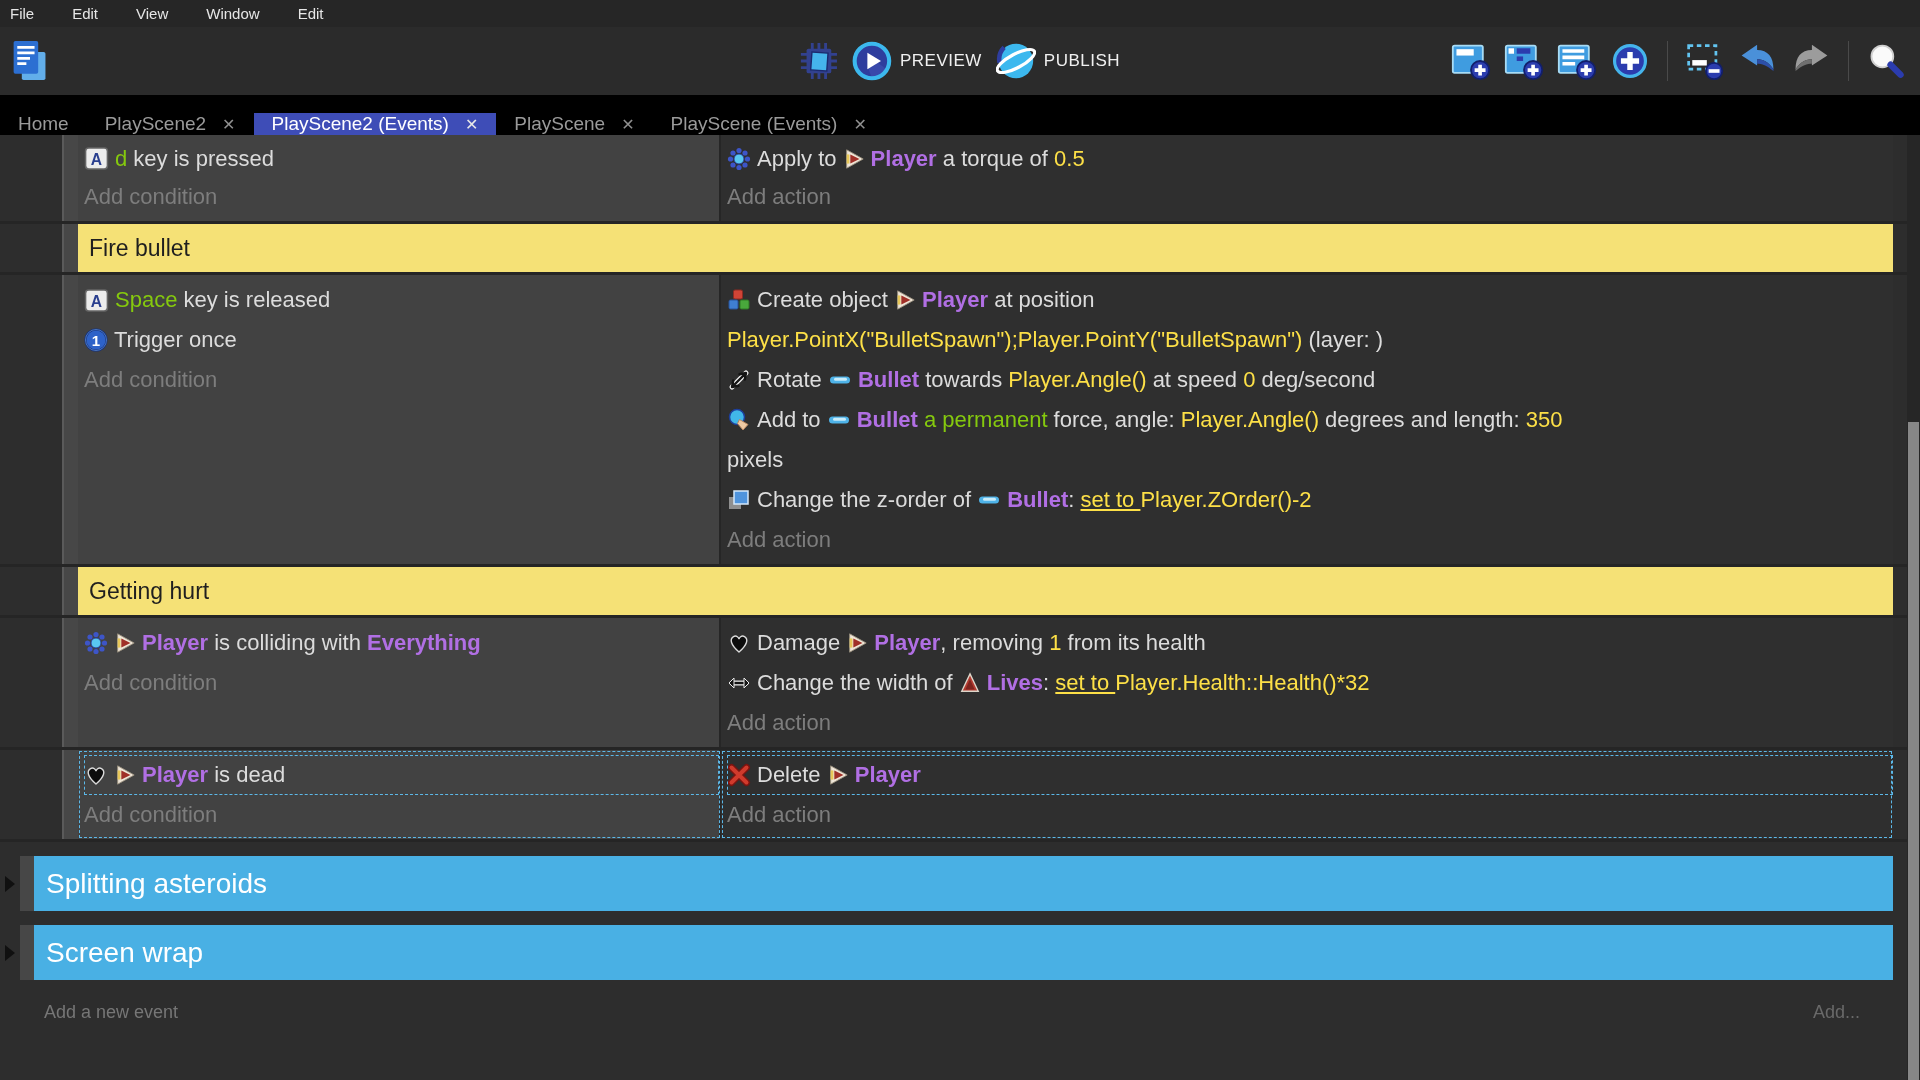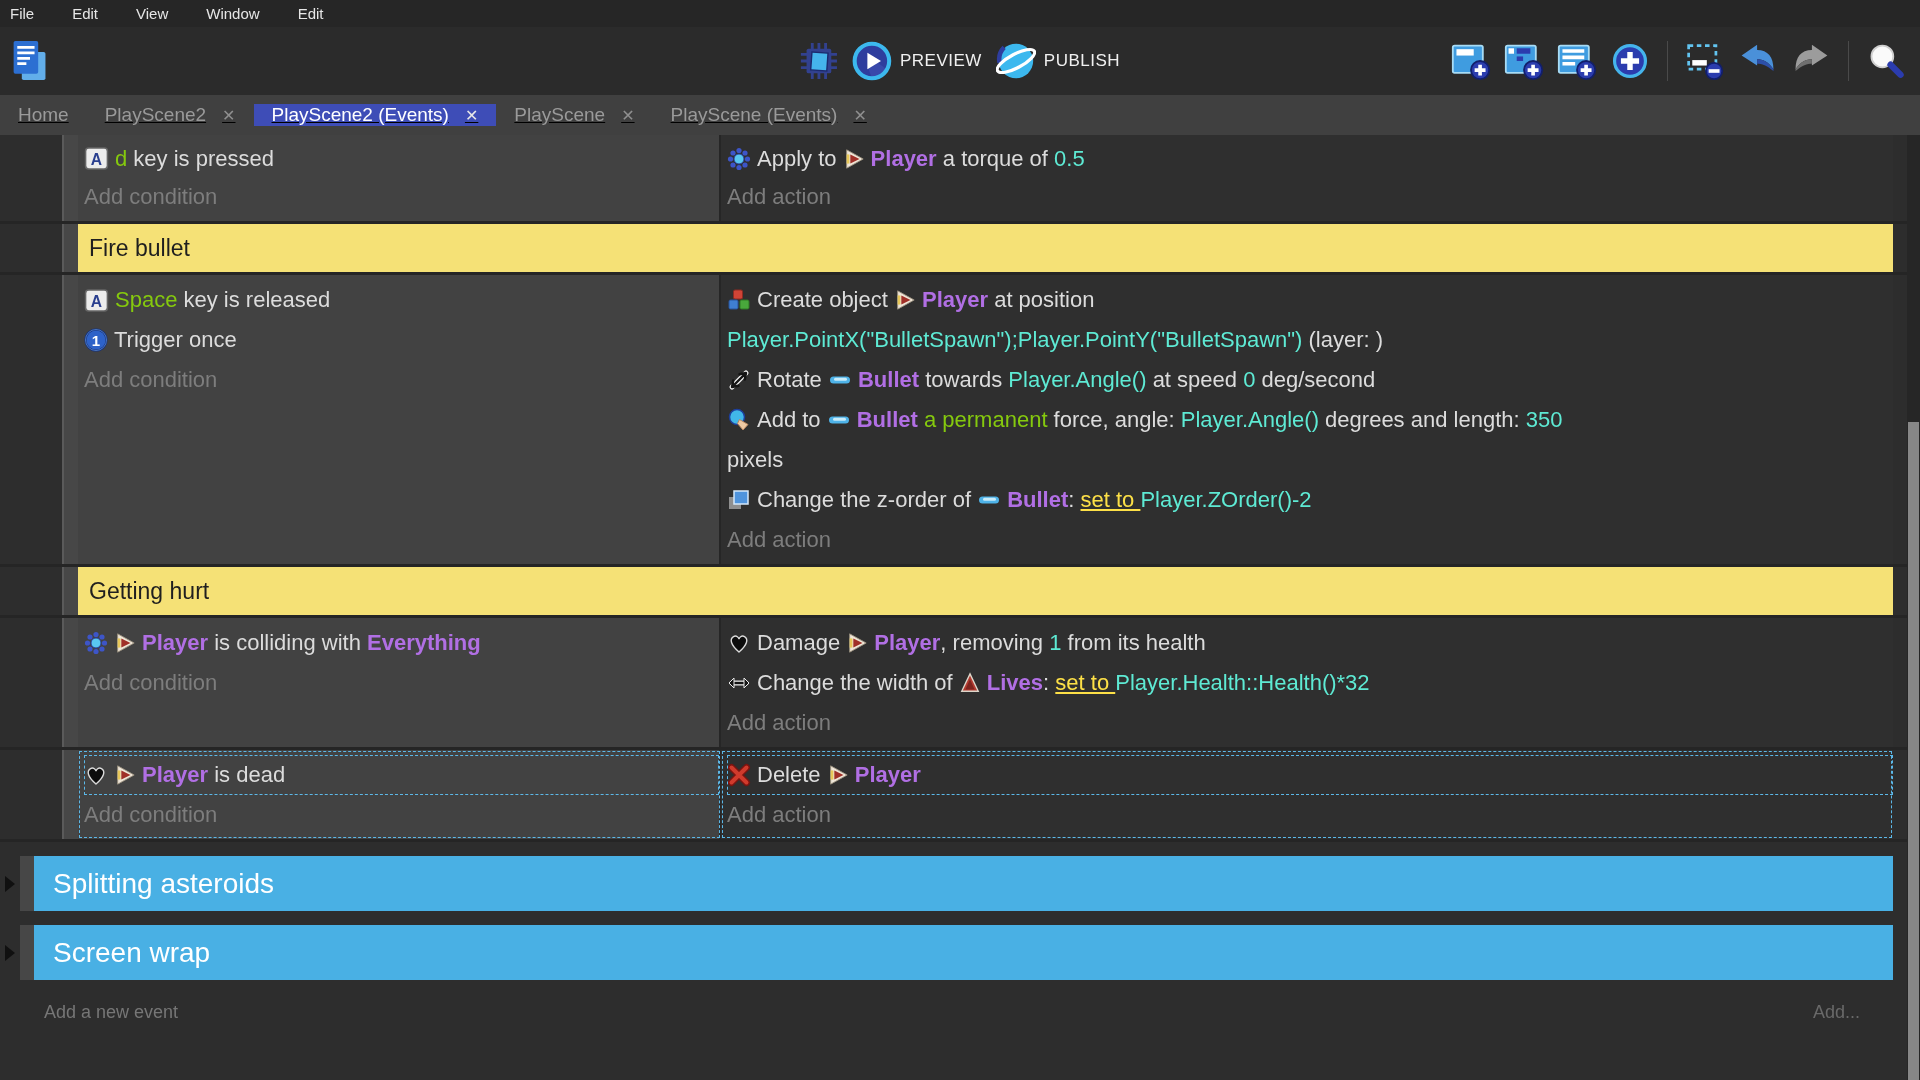--- a/index.html
+++ b/index.html
@@ -13,52 +13,52 @@
   .menu-item{color:#e6e6e6;font-size:15px;margin-right:22px;cursor:default;}
   
   .toolbar{height:68px;background:#2b2b2b;position:relative;}
   .logo{position:absolute;left:10px;top:11px;display:inline-flex;}
   .tb-center{position:absolute;left:50%;top:0;transform:translateX(-50%);height:68px;display:flex;align-items:center;gap:14px;}
   .tb-btn{display:flex;align-items:center;gap:8px;color:#f0f0f0;font-size:17px;letter-spacing:.5px;}
   .tb-right{position:absolute;right:14px;top:0;height:68px;display:flex;align-items:center;gap:13px;}
   .tb-divider{width:1px;height:40px;background:#4a4a4a;margin:0 4px;}
   .icon{display:inline-flex;align-items:center;justify-content:center;}
   
-  .tabbar{height:40px;background:#404040;display:flex;align-items:center;text-decoration:underline;}
+  .tabbar{height:40px;background:#000000;display:flex;align-items:flex-end;}
   .tab{display:flex;align-items:center;gap:16px;padding:0 18px;font-size:19px;color:#9a9a9a;}
   .tab .close{font-size:16px;color:#8f8f8f;}
   .tab.active{background:#3e4db7;color:#ffffff;}
   .tab.active .close{color:#e8e8e8;}
   
   .events{position:absolute;top:135px;left:0;right:0;bottom:0;background:#2d2d2d;display:flex;flex-direction:column;overflow:hidden;}
   .row{display:flex;align-items:stretch;border-bottom:3px solid #252525;}
   .row-margin{width:62px;flex:none;}
   .row-gutter{width:14px;flex:none;background:#474747;border-left:2px solid #5a5a5a;}
   .cell-cond{width:643px;flex:none;background:#424242;border-right:2px solid #262626;box-sizing:border-box;padding:5px 0 4px 6px;}
   .cell-act{flex:1;background:#2f2f2f;box-sizing:border-box;padding:5px 0 4px 6px;margin-right:27px;}
   .line{height:40px;display:flex;align-items:center;font-size:22px;color:#dcdcdc;}
   .row-cut .line{height:37px;}
   .line .icon{margin-right:6px;flex:none;}
   .line span{white-space:pre;}
   .add-link{height:40px;display:flex;align-items:center;color:#7d7d7d;font-size:22px;}
   .c-white{color:#dcdcdc;}
   .c-purple{color:#b16fe4;font-weight:bold;}
-  .c-yellow{color:#5eead4;}
+  .c-yellow{color:#fde047;}
   .c-green{color:#85c90e;}
   .c-lpurple{color:#fde047;text-decoration:underline;}
   .sel-cell{outline:1px dashed #5cb8e8;outline-offset:-2px;}
   .sel-line{outline:1px dashed #5cb8e8;outline-offset:-1px;}
   
   .comment-row .comment-body{flex:1;background:#f5e176;color:#1f1f1f;font-size:23px;display:flex;align-items:center;padding-left:11px;margin-right:27px;height:48px;}
   
   .group-row{margin-top:14px;border-bottom:none;}
   .group-margin{width:20px;flex:none;display:flex;align-items:center;justify-content:center;}
   .fold-arrow{width:0;height:0;border-top:8px solid transparent;border-bottom:8px solid transparent;border-left:10px solid #101010;}
   .group-gutter{width:14px;flex:none;background:#474747;}
-  .group-body{flex:1;background:#49b0e4;color:#ffffff;font-size:28px;display:flex;align-items:center;padding-left:19px;margin-right:27px;height:55px;}
+  .group-body{flex:1;background:#49b0e4;color:#ffffff;font-size:28px;display:flex;align-items:center;padding-left:12px;margin-right:27px;height:55px;}
   
   .footer{flex:1;display:flex;justify-content:space-between;align-items:flex-start;padding:22px 60px 0 44px;font-size:18px;}
   .footer .left{color:#767676;}
   .footer .right{color:#696969;}
   
   .scrollbar{position:absolute;top:135px;right:0;width:13px;bottom:0;background:#262626;}
   .scroll-thumb{position:absolute;left:1px;right:1px;top:287px;bottom:0;background:#878787;}
 </style>
 </head>
 <body>

